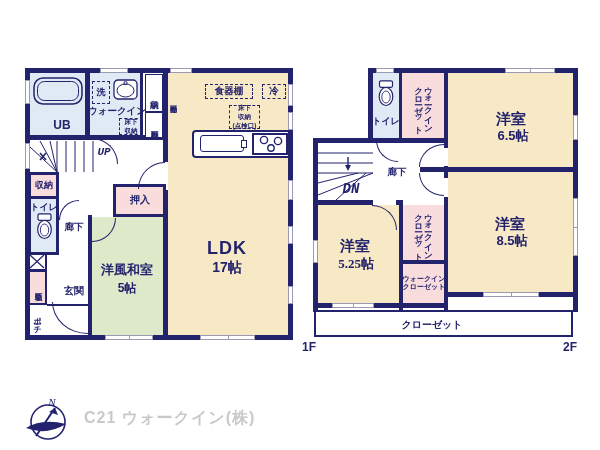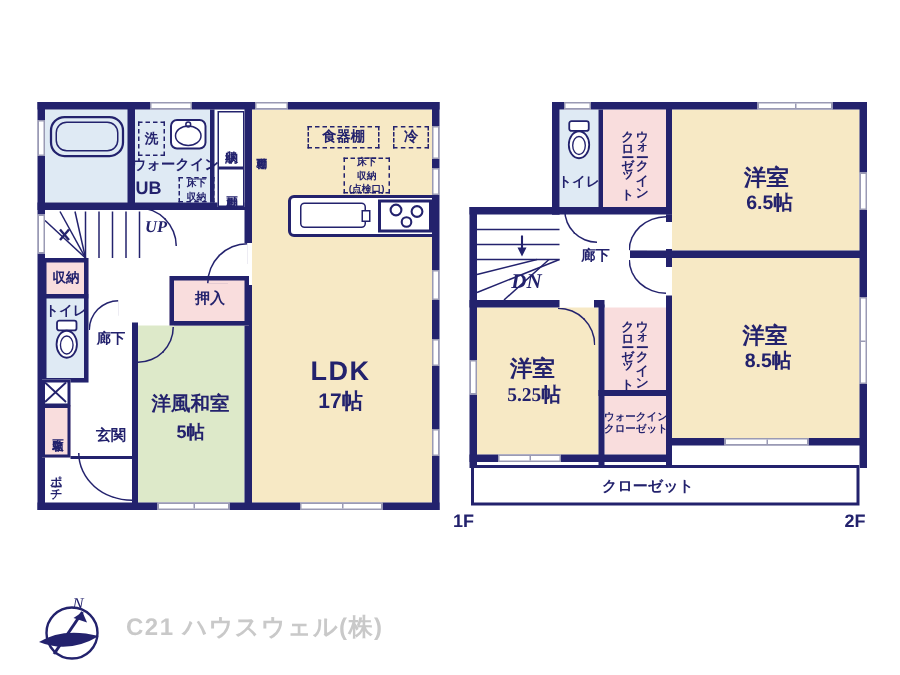--- a/index.html
+++ b/index.html
@@ -18,21 +18,21 @@
   .vtext span{display:block;}
   .dash{position:absolute;border:1px dashed #23226d;box-sizing:border-box;
         display:flex;align-items:center;justify-content:center;text-align:center;
         font-weight:bold;color:#23226d;}
   .sbox{position:absolute;border:1.5px solid #23226d;background:#fff;box-sizing:border-box;
         display:flex;align-items:center;justify-content:center;}
   .win{position:absolute;background:#fff;box-sizing:border-box;border:1px solid #9a9ab4;}
   .winmid-h{position:absolute;left:50%;top:0;width:1px;height:100%;background:#9a9ab4;}
   .winmid-v{position:absolute;top:50%;left:0;height:1px;width:100%;background:#9a9ab4;}
   .arc{position:absolute;box-sizing:border-box;border:0 solid #23226d;background:transparent;}
-  .serifit{font-family:Liberation Serif, serif;font-style:italic;}
+  .serifit{font-family:Liberation Mono, monospace;font-style:italic;}
   .company{position:absolute;color:#c9c9c9;font-weight:bold;letter-spacing:1px;}
   svg{position:absolute;overflow:visible;}
 </style>
 </head>
 <body>
 
 <div class="plan">
 
   <div>
 
@@ -142,21 +142,21 @@
     <div class="win" style="left:288px;top:180px;width:5px;height:20px;"></div>
     <div class="win" style="left:288px;top:226px;width:5px;height:18px;"></div>
     <div class="win" style="left:288px;top:286px;width:5px;height:18px;"></div>
     <div class="win" style="left:105px;top:335px;width:48px;height:5px;">
         <div class="winmid-h"></div>
       </div>
     <div class="win" style="left:200px;top:335px;width:55px;height:5px;">
         <div class="winmid-h"></div>
       </div>
 
-    <div class="lbl" style="left:62px;top:126px;font-size:12px;margin-left:37px;">UB</div>
+    <div class="lbl" style="left:62px;top:126px;font-size:12px;">UB</div>
     <div class="lbl" style="left:117px;top:111px;font-size:9.5px;">ウォークイン</div>
     <div class="lbl vtext" style="left:154px;top:93px;font-size:8.5px;">収納</div>
     <div class="lbl vtext" style="left:173px;top:100px;font-size:7px;">可動棚</div>
     <div class="lbl vtext" style="left:154px;top:125px;font-size:7.5px;">可動棚</div>
     <div class="lbl serifit" style="left:104px;top:152px;font-size:11px;">UP</div>
     <div class="lbl" style="left:44px;top:185px;font-size:9px;">収納</div>
     <div class="lbl" style="left:44px;top:207px;font-size:9px;">トイレ</div>
     <div class="lbl" style="left:74px;top:227px;font-size:9.5px;">廊下</div>
     <div class="lbl" style="left:140px;top:200px;font-size:10px;">押入</div>
     <div class="lbl" style="left:127px;top:270px;font-size:13px;font-family:Liberation Serif, serif;">洋風和室</div>
@@ -263,15 +263,15 @@
     <div class="lbl" style="left:570px;top:348px;font-size:12px;">2F</div>
   </div>
 
   <svg style="left:22px;top:396px;" width="52" height="48" viewBox="0 0 52 48">
     <circle cx="26" cy="26" r="17" fill="none" stroke="#23226d" stroke-width="1.6"></circle>
     <line x1="14" y1="40" x2="33" y2="12" stroke="#23226d" stroke-width="2"></line>
     <polygon points="33,12 27,16 36,19" fill="#23226d"></polygon>
     <path d="M4,32 Q20,22 44,28 Q24,40 4,32 Z" fill="#23226d"></path>
     <text x="30" y="10" font-size="11" font-style="italic" font-family="Liberation Serif, serif" fill="#23226d" text-anchor="middle">N</text>
   </svg>
-  <div class="company" style="left:84px;top:408px;font-size:16px;">C21 ハウスウェル(株)</div>
+  <div class="company" style="left:84px;top:408px;font-size:16px;">C21 ウォークイン(株)</div>
 
 </div>
 
 </body></html>

